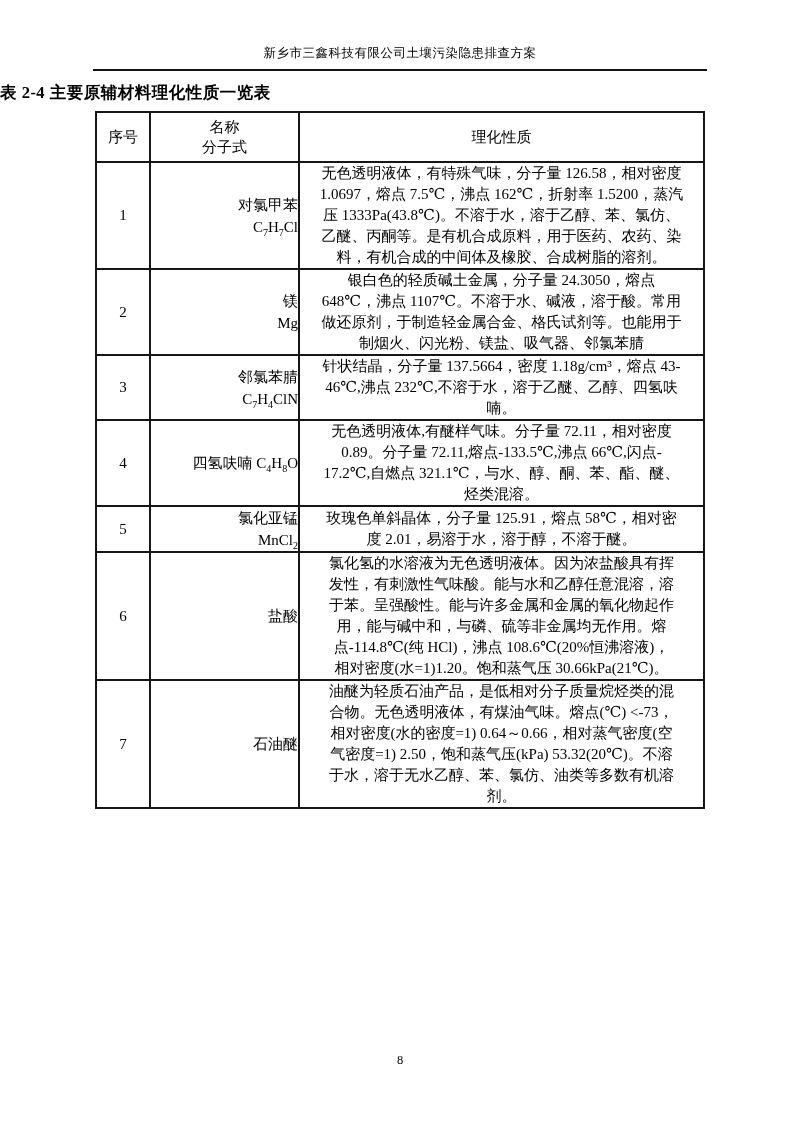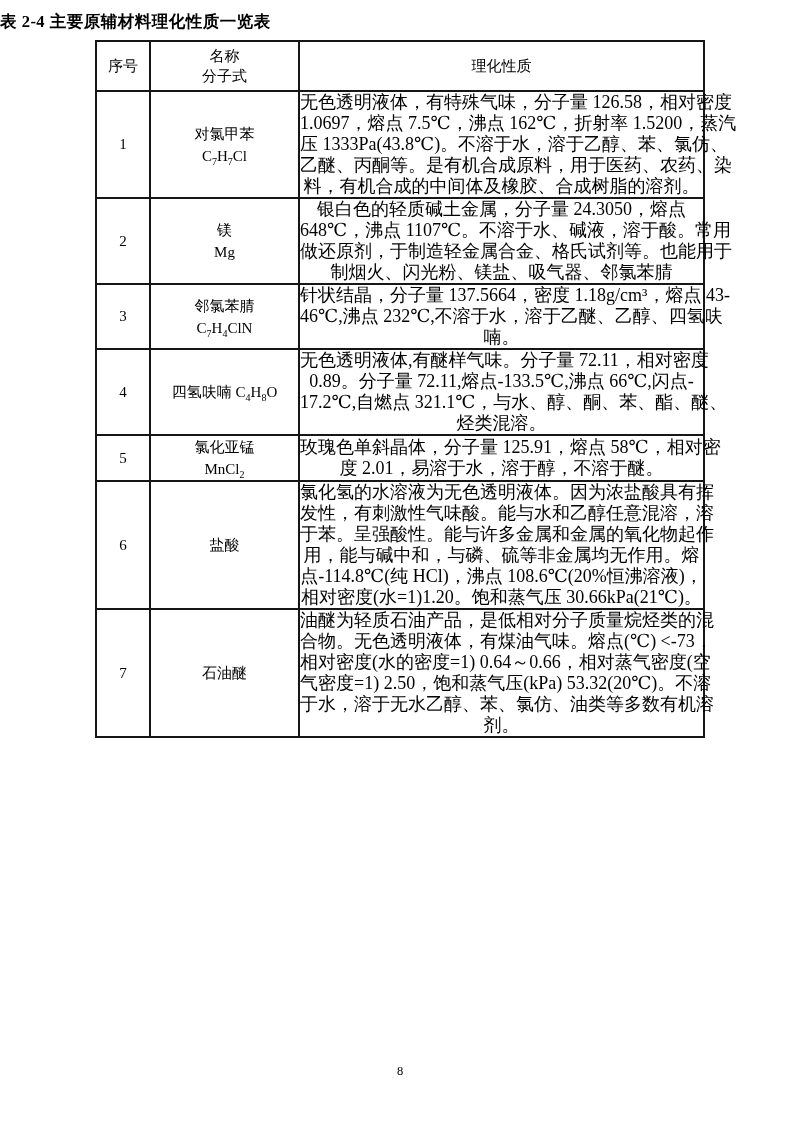--- a/index.html
+++ b/index.html
@@ -57,41 +57,44 @@
     text-align: center;
     font-size: 15px;
   }
   td.col-name {
     text-align: center;
     font-size: 15px;
     line-height: 22px;
     padding: 2px 3px;
   }
   td.col-prop {
-    font-size: 18px;
+    font-size: 15px;
     line-height: 21px;
     padding: 2px 7px;
   }
   .prop-line { text-align: center; white-space: nowrap; }
-  .name-line { white-space: nowrap; }
+  .name-line { white-space: nowrap; text-align: right; }
   sub { font-size: 10px; line-height: 0; }
   .page-number {
     position: absolute;
     left: 0;
     right: 0;
     top: 1053px;
     text-align: center;
     font-size: 12.5px;
   }
 </style>
 </head>
 <body>
 
 <div class="page">
 
+  <div class="doc-header">
+    <div class="doc-header-text">新乡市三鑫科技有限公司土壤污染隐患排查方案</div>
+  </div>
 
   <div class="table-title">表 2-4  主要原辅材料理化性质一览表</div>
 
   <table class="materials">
     <colgroup>
       <col class="c-no">
       <col class="c-name">
       <col class="c-prop">
     </colgroup>
     <thead>

